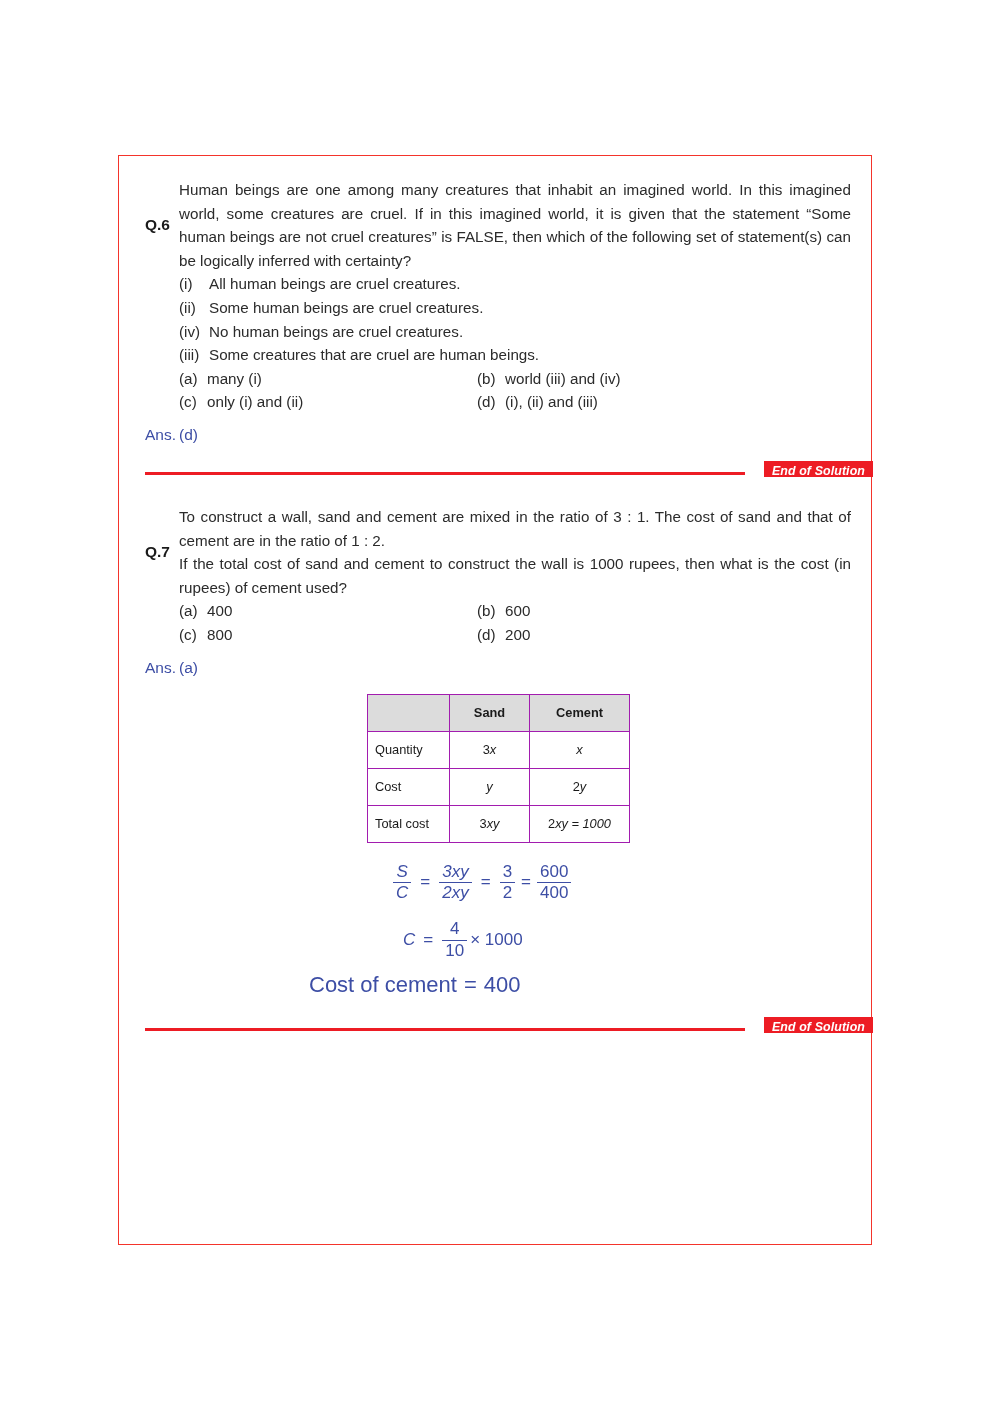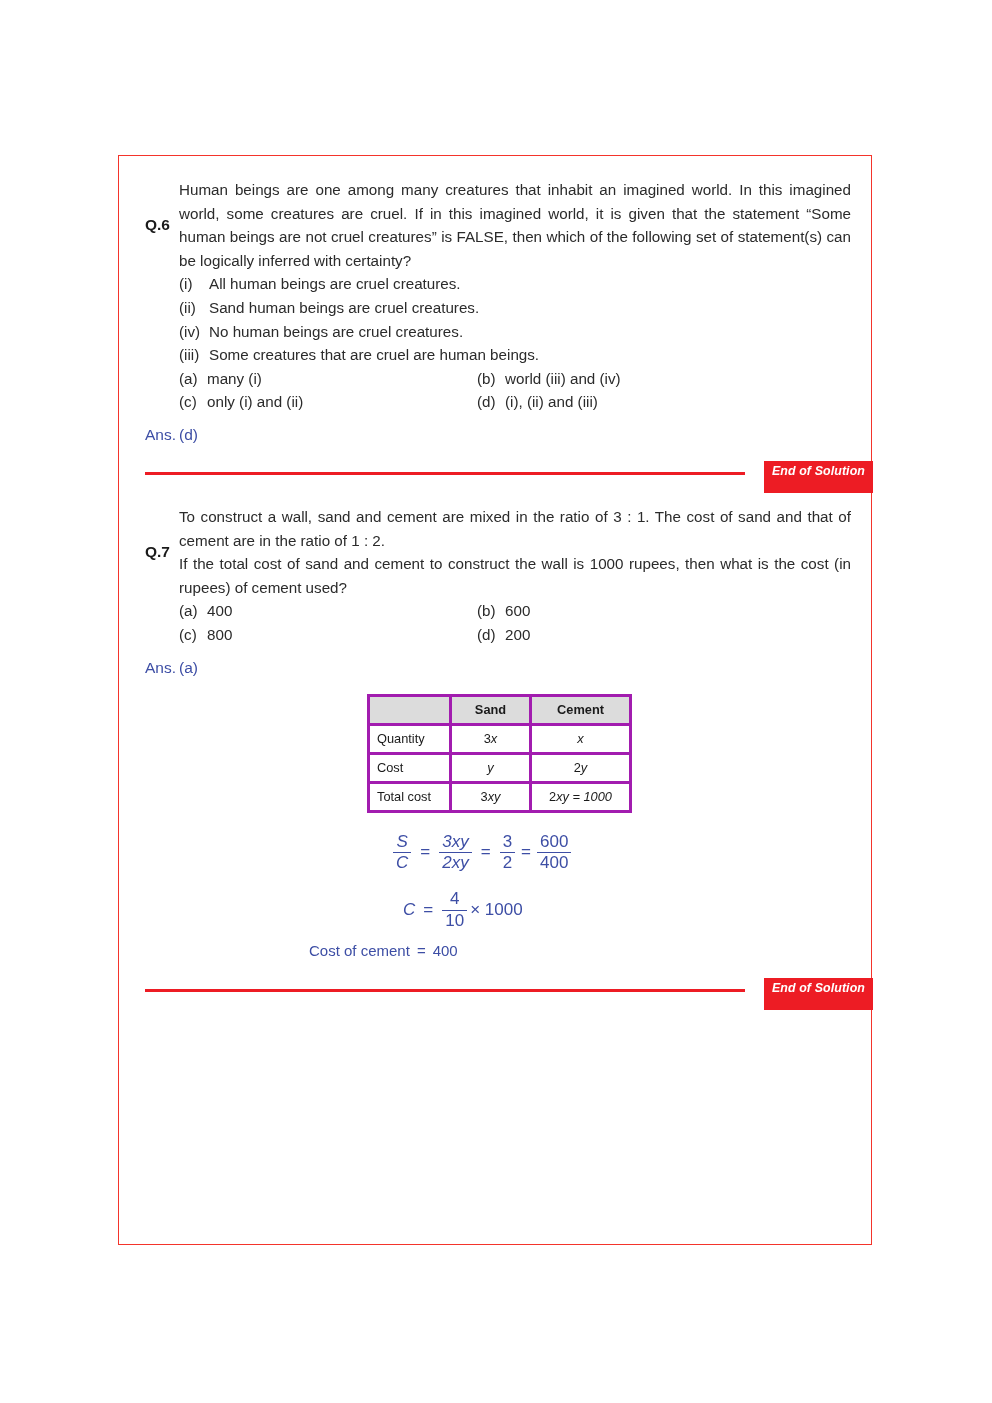--- a/index.html
+++ b/index.html
@@ -132,40 +132,40 @@
   .eos .badge {
     position: absolute;
     right: 0px;
     top: 0px;
     background: #ed1c24;
     color: #ffffff;
     font-style: italic;
     font-weight: bold;
     font-size: 12.4px;
     line-height: 20px;
-    height: 32px;
+    height: 16px;
     padding: 0 8px 0 8px;
     white-space: nowrap;
     letter-spacing: 0.1px;
   }
 
   
   .soltable-wrap {
     display: flex;
     justify-content: flex-start;
     padding-left: 248px;
   }
   table.soltable {
     border-collapse: collapse;
     font-size: 12.8px;
     color: #1a1a1a;
   }
   table.soltable td, table.soltable th {
-    border: 3px solid #a21caf;
-    height: 29px;
+    border: 1px solid #a21caf;
+    height: 37px;
     padding: 1px 7px;
     box-sizing: border-box;
     font-weight: normal;
   }
   table.soltable thead th {
     background: #dcdcdc;
     font-weight: bold;
     text-align: center;
   }
   table.soltable .c-label { width: 82px; text-align: left; }
@@ -198,21 +198,21 @@
     border-top: 1.5px solid #3d4ea5;
     padding: 1px 3px 0 3px;
   }
   .op {
     padding: 0 7px;
   }
   .op.tight { padding: 0 4px; }
   .plain { padding: 0 1px; }
   .costline {
     color: #3d4ea5;
-    font-size: 15px;
+    font-size: 22px;
   }
 </style>
 </head>
 <body>
 
 <div id="page-frame">
   <div class="content">
 
     <div class="qblock" style="padding-top:22px;">
       <div class="qrow">
@@ -223,21 +223,21 @@
       </div>
       <div class="qrow">
         <div class="qnum"></div>
         <div class="qbody">
           <div class="stmt">
             <span class="mark">(i)</span>
             <span class="txt">All human beings are cruel creatures.</span>
           </div>
           <div class="stmt">
             <span class="mark">(ii)</span>
-            <span class="txt">Sand human beings are cruel creatures.</span>
+            <span class="txt">Some human beings are cruel creatures.</span>
           </div>
           <div class="stmt">
             <span class="mark">(iv)</span>
             <span class="txt">No human beings are cruel creatures.</span>
           </div>
           <div class="stmt">
             <span class="mark">(iii)</span>
             <span class="txt">Some creatures that are cruel are human beings.</span>
           </div>
         </div>

